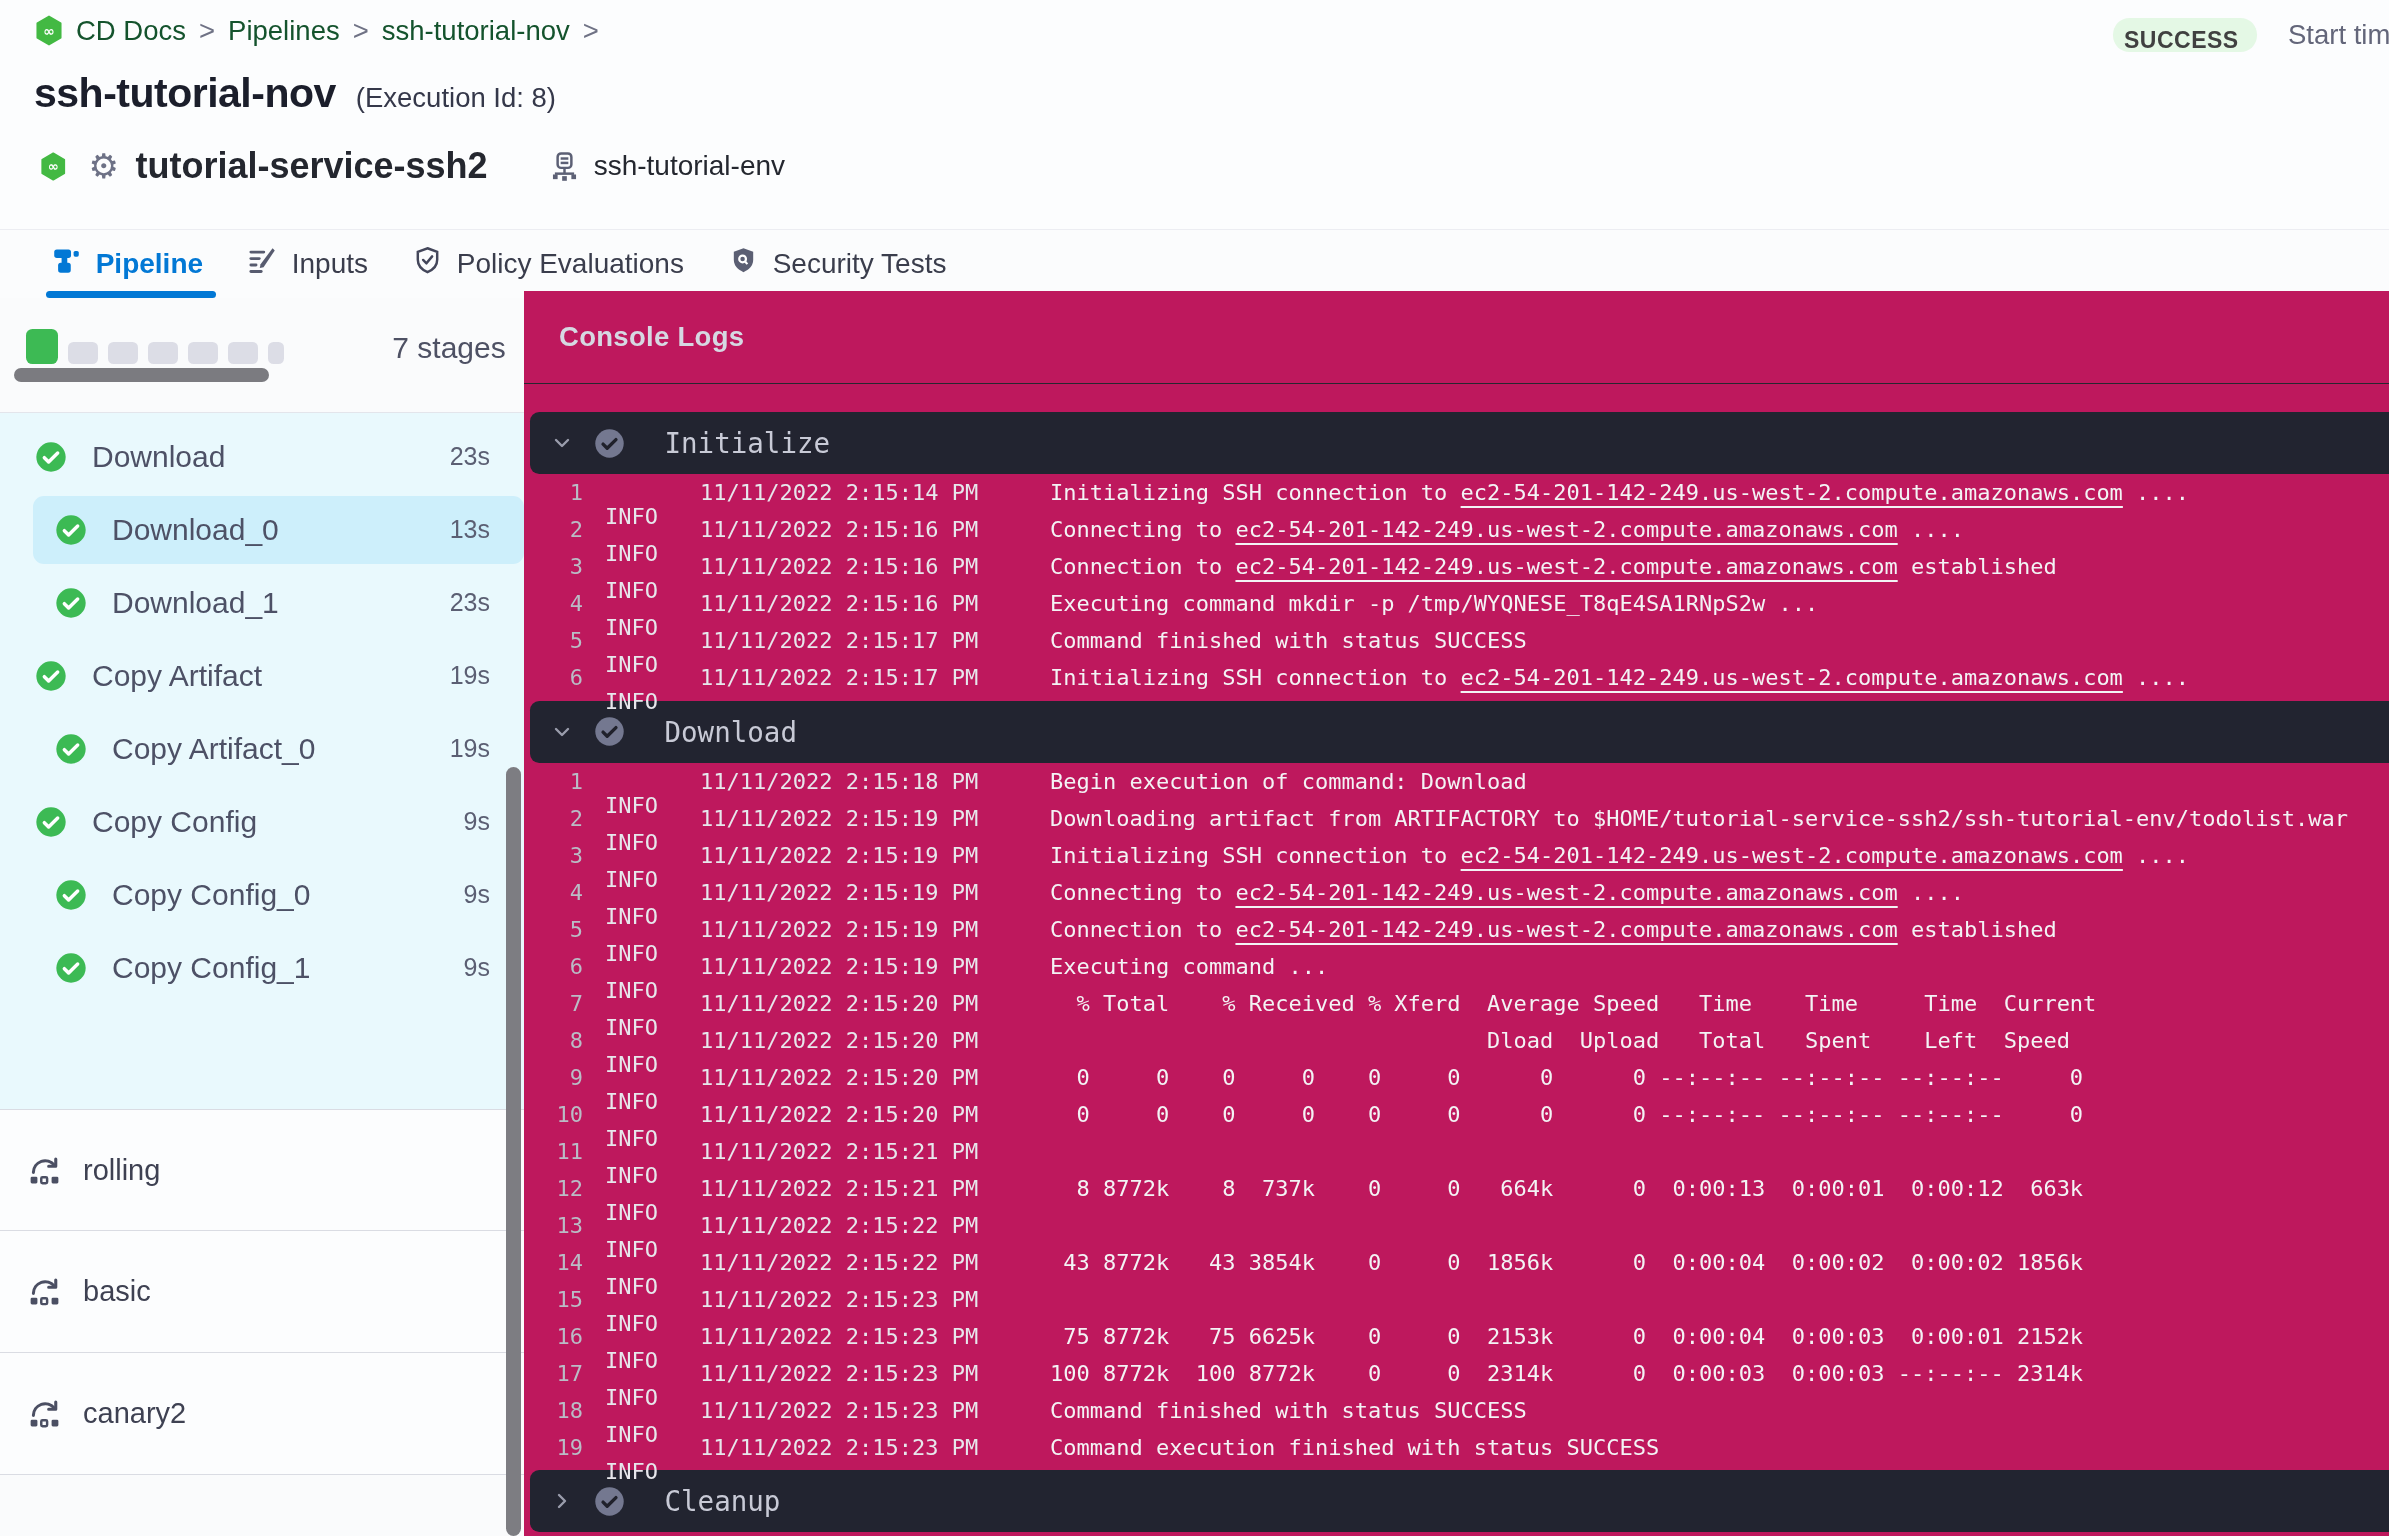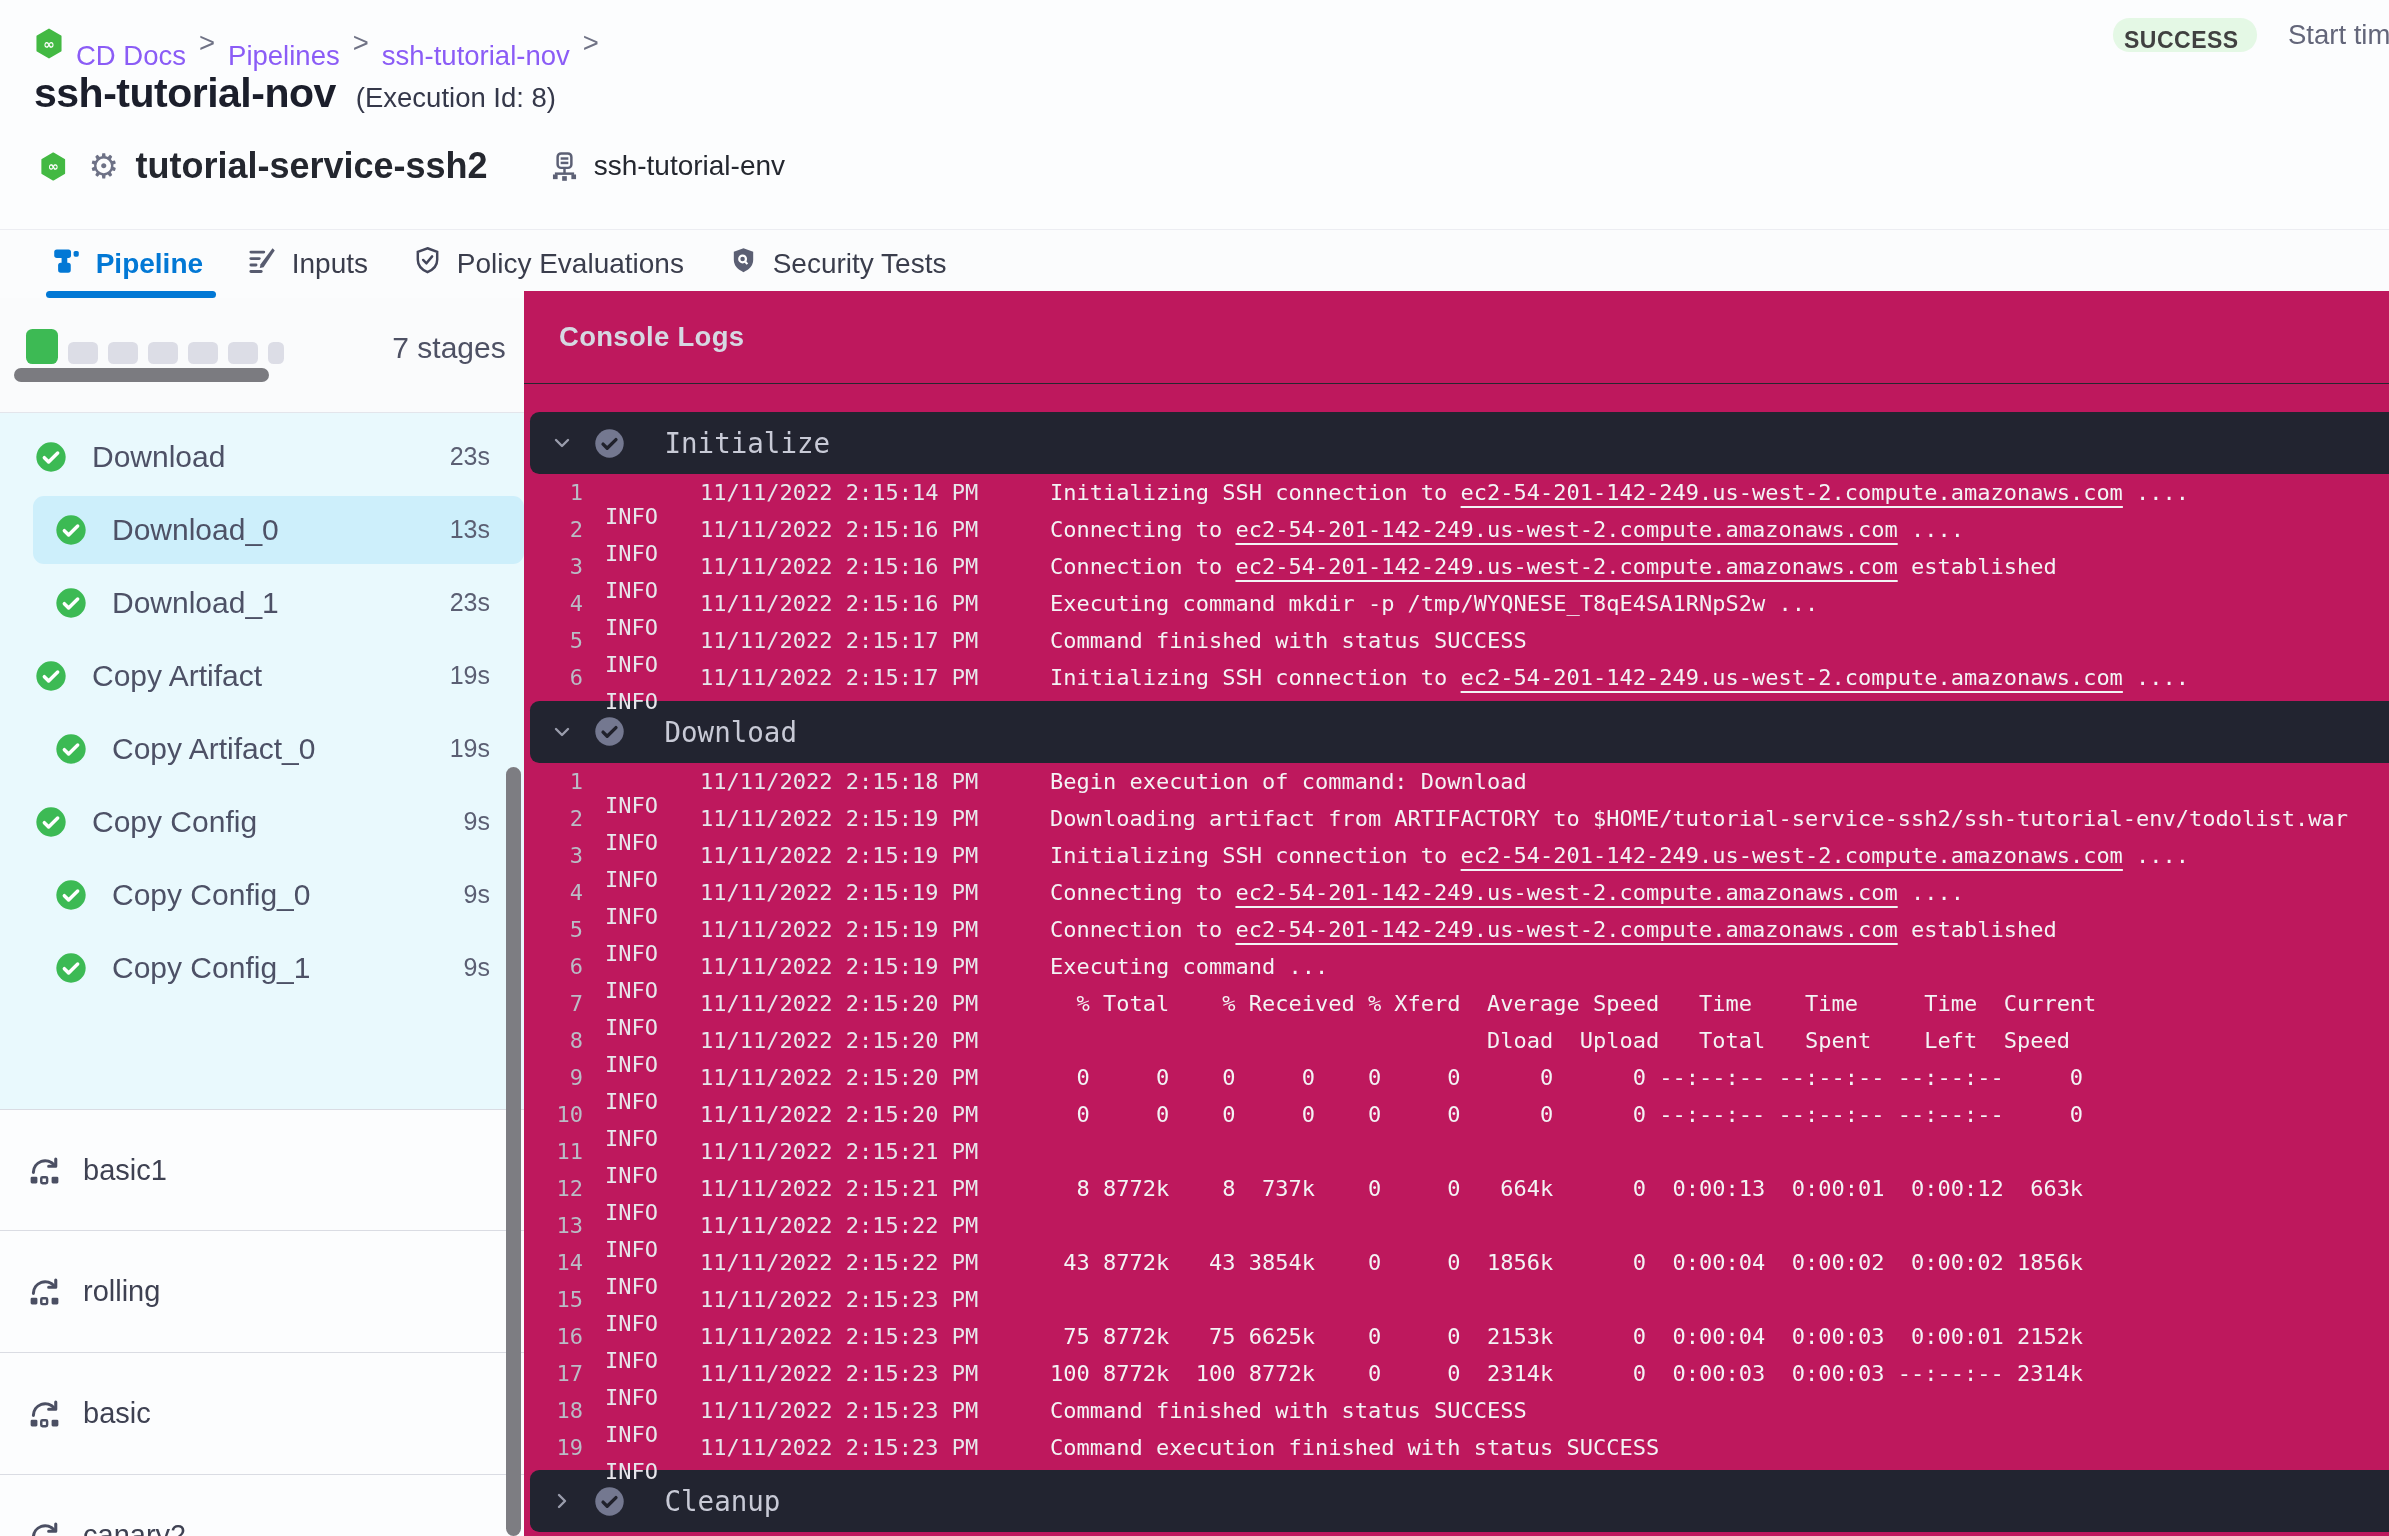--- a/index.html
+++ b/index.html
@@ -5,21 +5,21 @@
   * { margin:0; padding:0; box-sizing:border-box; }
   html,body { width:2389px; height:1536px; overflow:hidden; background:#fff;
               font-family:"Liberation Sans","DejaVu Sans",sans-serif; }
   #app { position:relative; width:2389px; height:1536px; background:#fcfdfe; }
 
   
   #topbar { position:absolute; left:0; top:0; width:2389px; height:229px; background:#fcfdfe; }
   #breadcrumb { position:absolute; left:35px; top:14.6px; display:flex; align-items:center; gap:13px;
                 font-size:27.5px; }
   #breadcrumb .logo svg { width:28px; height:31px; display:block; }
-  .bc-link { color:#8b5cf6; cursor:pointer;margin-top:25px; }
+  .bc-link { color:#14532d; cursor:pointer; }
   .bc-sep { color:#6f7285; }
   #status-area { position:absolute; left:2113px; top:18.3px; display:flex; align-items:center; gap:31px; }
   #badge { display:flex; align-items:center; gap:9.2px; background:#e4f8e5; border-radius:16.5px;
            height:34px; padding:0 18.3px 0 11px; color:#404040; font-weight:bold; font-size:23px; letter-spacing:0.5px;flex-direction:column; }
   #badge svg { width:22px; height:22px; }
   #start-time { color:#63667a; font-size:27.5px; white-space:nowrap; }
   #title-row { position:absolute; left:34px; top:70px; display:flex; align-items:baseline; gap:20px; }
   #title-row h1 { font-size:41px; font-weight:bold; color:#1b1e2b; letter-spacing:-0.5px; }
   #title-row .exec { font-size:27.5px; color:#35384a; }
   #service-row { position:absolute; left:40px; top:145px; display:flex; align-items:center; }
@@ -296,32 +296,20 @@
         <div class="pipe-row">
           <span class="picon">
             <svg viewBox="0 0 24 24">
               <path d="M4.8 13.2a7.6 7.6 0 0 1 13.6-4.6" fill="none" stroke="#4b4f63" stroke-width="2" stroke-linecap="round"></path>
               <path d="M19.3 4.6v4.6h-4.6" fill="none" stroke="#4b4f63" stroke-width="2" stroke-linecap="round" stroke-linejoin="round"></path>
               <rect x="3" y="16" width="4.4" height="4.4" rx="0.9" fill="#4b4f63"></rect>
               <rect x="9.9" y="16.4" width="3.8" height="3.8" rx="0.8" fill="none" stroke="#4b4f63" stroke-width="1.6"></rect>
               <rect x="16.6" y="16" width="4.4" height="4.4" rx="0.9" fill="#4b4f63"></rect>
             </svg>
           </span>
-          <span class="plabel">basic1</span>
-        </div>
-        <div class="pipe-row">
-          <span class="picon">
-            <svg viewBox="0 0 24 24">
-              <path d="M4.8 13.2a7.6 7.6 0 0 1 13.6-4.6" fill="none" stroke="#4b4f63" stroke-width="2" stroke-linecap="round"></path>
-              <path d="M19.3 4.6v4.6h-4.6" fill="none" stroke="#4b4f63" stroke-width="2" stroke-linecap="round" stroke-linejoin="round"></path>
-              <rect x="3" y="16" width="4.4" height="4.4" rx="0.9" fill="#4b4f63"></rect>
-              <rect x="9.9" y="16.4" width="3.8" height="3.8" rx="0.8" fill="none" stroke="#4b4f63" stroke-width="1.6"></rect>
-              <rect x="16.6" y="16" width="4.4" height="4.4" rx="0.9" fill="#4b4f63"></rect>
-            </svg>
-          </span>
           <span class="plabel">rolling</span>
         </div>
         <div class="pipe-row">
           <span class="picon">
             <svg viewBox="0 0 24 24">
               <path d="M4.8 13.2a7.6 7.6 0 0 1 13.6-4.6" fill="none" stroke="#4b4f63" stroke-width="2" stroke-linecap="round"></path>
               <path d="M19.3 4.6v4.6h-4.6" fill="none" stroke="#4b4f63" stroke-width="2" stroke-linecap="round" stroke-linejoin="round"></path>
               <rect x="3" y="16" width="4.4" height="4.4" rx="0.9" fill="#4b4f63"></rect>
               <rect x="9.9" y="16.4" width="3.8" height="3.8" rx="0.8" fill="none" stroke="#4b4f63" stroke-width="1.6"></rect>
               <rect x="16.6" y="16" width="4.4" height="4.4" rx="0.9" fill="#4b4f63"></rect>

